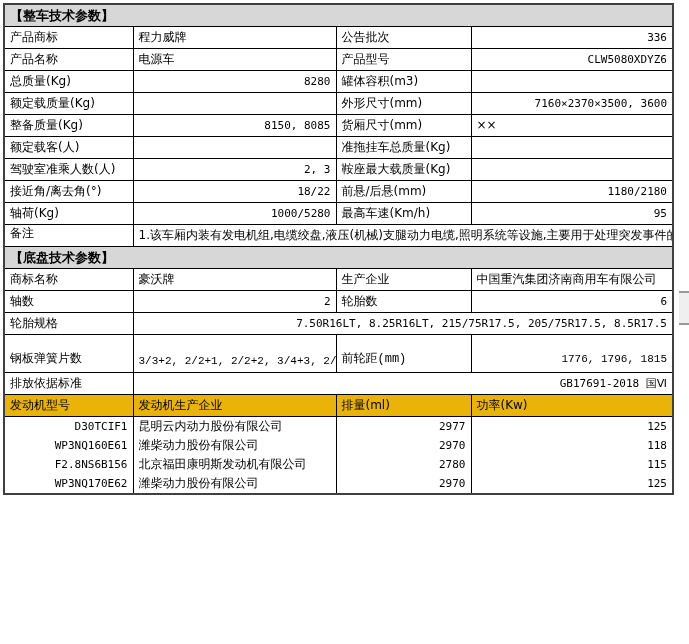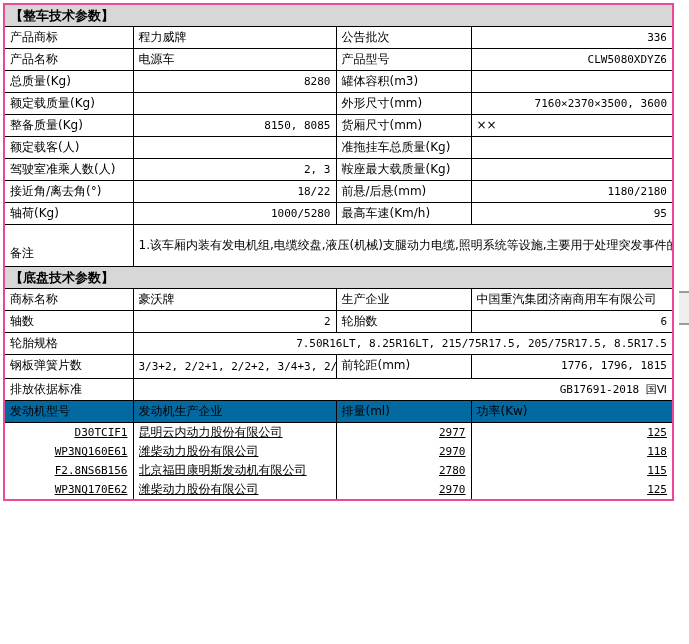--- a/index.html
+++ b/index.html
@@ -4,36 +4,36 @@
 <style>
   html,body{margin:0;padding:0;}
   body{
     width:689px;height:644px;position:relative;background:#ffffff;
     font-family:"DejaVu Sans","Liberation Sans",sans-serif;
     font-size:12px;color:#000;overflow:hidden;
   }
   table.spec{
     border-collapse:collapse;table-layout:fixed;
     width:669px;margin:3px 0 0 3px;
-    border:2px solid #ec4899;
+    border:2px solid #404040;
   }
   table.spec td{
     border:1px solid #000;
     padding:0 5px;height:21px;line-height:17px;
     vertical-align:middle;overflow:hidden;white-space:nowrap;
   }
   td.section-hd{
     background:#d7d7d7;font-weight:bold;font-size:13px;
   }
   td.wrap{white-space:normal;line-height:21px;vertical-align:top;padding-top:1px;}
-  tr.spring-row td{vertical-align:top;padding-top:2px;}
+  tr.spring-row td{vertical-align:top;padding-top:16px;font-family:Liberation Mono, monospace;}
   td.remark-cell{height:105px;}
   td.spring-val{height:42px;}
-  tr.engine-hd td{background:#0369a1;}
-  td.engine-block{vertical-align:top;padding-top:3px;height:78px;text-decoration:underline;}
+  tr.engine-hd td{background:#eab308;}
+  td.engine-block{vertical-align:top;padding-top:3px;height:78px;}
   .engine-line{line-height:19px;height:19px;overflow:hidden;}
   .mono{font-family:"DejaVu Sans Mono","Liberation Mono",monospace;font-size:11px;text-align:right;}
   .vscroll-thumb{
     position:absolute;right:0;top:291px;width:10px;height:30px;
     background:#efefef;border-top:2px solid #9a9a9a;border-bottom:2px solid #9a9a9a;
   }
 </style>
 </head>
 <body>
 
@@ -99,21 +99,21 @@
     <td class="mono">1180/2180</td>
   </tr>
   <tr>
     <td>轴荷(Kg)</td>
     <td class="mono">1000/5280</td>
     <td>最高车速(Km/h)</td>
     <td class="mono">95</td>
   </tr>
 
   <tr>
-    <td style="vertical-align:top;padding-top:20px;">备注</td>
+    <td style="vertical-align:top;padding-top:0;">备注</td>
     <td class="wrap remark-cell" colspan="3">1.该车厢内装有发电机组,电缆绞盘,液压(机械)支腿动力电缆,照明系统等设施,主要用于处理突发事件的应急抢险供电;2.车厢顶部封闭不可开启;3.防护材料:侧后防护由车身结构代替,后防护下边缘离地高:490mm;4.ABS 系统型号为 XH-KQ4S4M-E01,生产企业为广州市西合汽车电子装备有限公司;型号为 CM4XL-4S/4M,生产企业为广州瑞立科密汽车电子股份有限公司;型号为 VIE ABS-II,生产企业为浙江万安科技股份有限公司;5.随底盘选装驾驶室.</td>
   </tr>
 
   <tr>
     <td class="section-hd" colspan="4">【底盘技术参数】</td>
   </tr>
 
   <tr>
     <td>商标名称</td>
     <td>豪沃牌</td>

